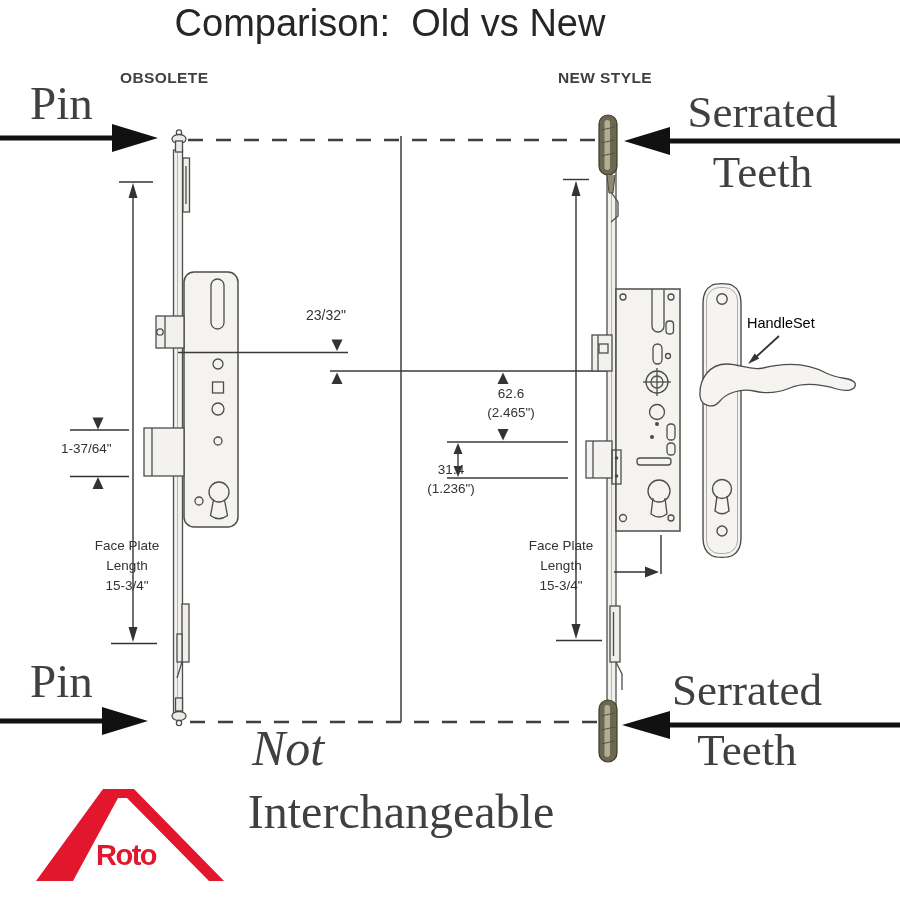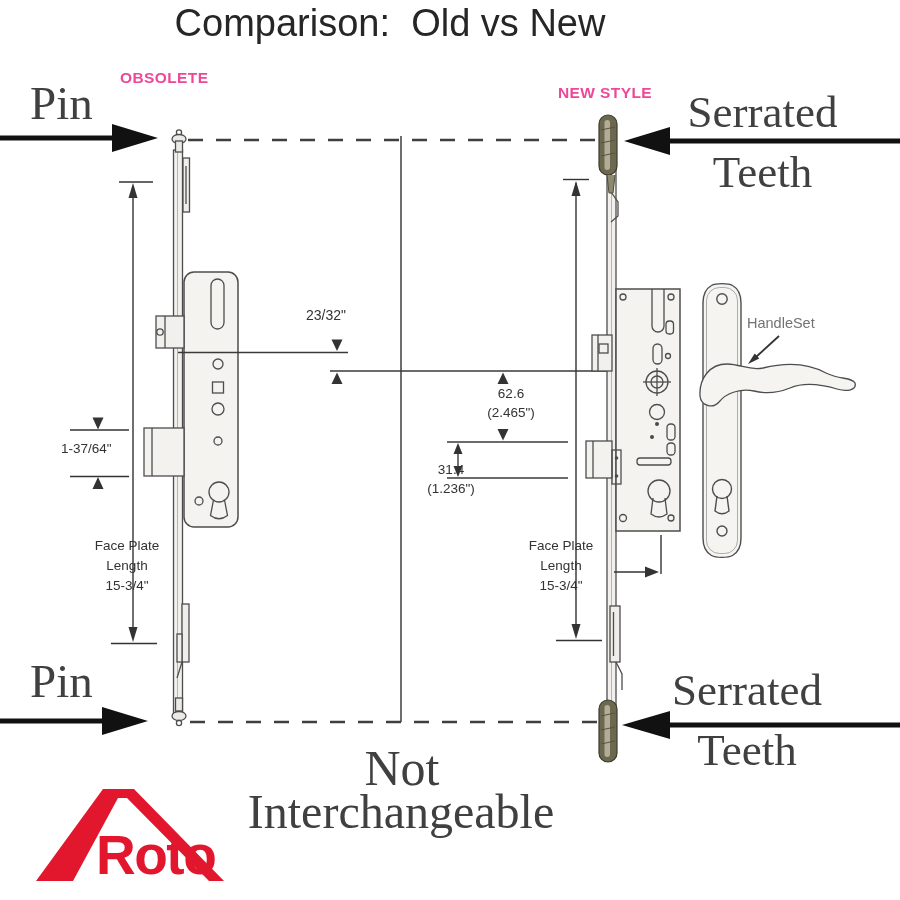--- a/index.html
+++ b/index.html
@@ -2,40 +2,40 @@
 <html><head>
 <meta charset="utf-8">
 <style>
   html,body{margin:0;padding:0;background:#ffffff;}
   .stage{position:relative;width:900px;height:900px;background:#fff;overflow:hidden;
          font-family:"Liberation Sans",sans-serif;}
   svg.art{position:absolute;left:0;top:0;z-index:1;}
   .t{position:absolute;z-index:2;color:#222;}
   .title{left:60px;top:0px;width:660px;text-align:center;font-size:38px;line-height:46px;
          color:#262626;white-space:pre;}
-  .collabel{font-weight:bold;font-size:15.5px;letter-spacing:.4px;color:#ec4899;}
+  .collabel{font-weight:bold;font-size:15.5px;letter-spacing:.4px;color:#404040;}
   .obsolete{left:120px;top:69px;}
-  .newstyle{left:558px;top:84px;}
+  .newstyle{left:558px;top:69px;}
   .serifbig{font-family:"Liberation Serif",serif;color:#404040;}
   .pin-top{left:30px;top:78px;font-size:47px;line-height:50px;}
   .pin-bottom{left:30px;top:656px;font-size:47px;line-height:50px;}
   .serr-top{left:655px;top:82px;width:215px;text-align:center;font-size:45px;line-height:60px;}
   .serr-bottom{left:638px;top:660px;width:218px;text-align:center;font-size:45px;line-height:60px;}
   .dim{font-size:13.5px;color:#333;line-height:16px;}
   .d2332{left:306px;top:307px;font-size:14px;}
   .d13764{left:61px;top:441px;}
   .fpl{left:86px;top:536px;width:82px;text-align:center;line-height:20px;}
   .fpr{left:520px;top:536px;width:82px;text-align:center;line-height:20px;}
   .pz{left:471px;top:384px;width:80px;text-align:center;line-height:19px;}
   .low{left:411px;top:460px;width:80px;text-align:center;line-height:19px;}
   .backset{left:625px;top:580px;width:80px;text-align:center;line-height:20px;}
-  .handleset{left:747px;top:315px;font-size:14.5px;color:#737373;}
-  .notline{left:252px;top:740px;width:300px;text-align:center;font-size:50px;line-height:56px;}
+  .handleset{left:747px;top:315px;font-size:14.5px;color:#000000;}
+  .notline{left:252px;top:720px;width:300px;text-align:left;font-size:50px;line-height:56px;font-style:italic;}
   .interline{left:201px;top:784px;width:400px;text-align:center;font-size:48px;line-height:56px;}
-  .rototext{left:96px;top:833px;font-size:55px;font-weight:700;letter-spacing:-1.5px;
+  .rototext{left:96px;top:833px;font-size:29px;font-weight:700;letter-spacing:-1.5px;
             color:#e2172d;line-height:44px;}
 </style>
 </head>
 <body>
 
 <div class="stage">
 
   <svg class="art" width="900" height="900" viewBox="0 0 900 900">
 
     <g stroke="#111" fill="#111">

